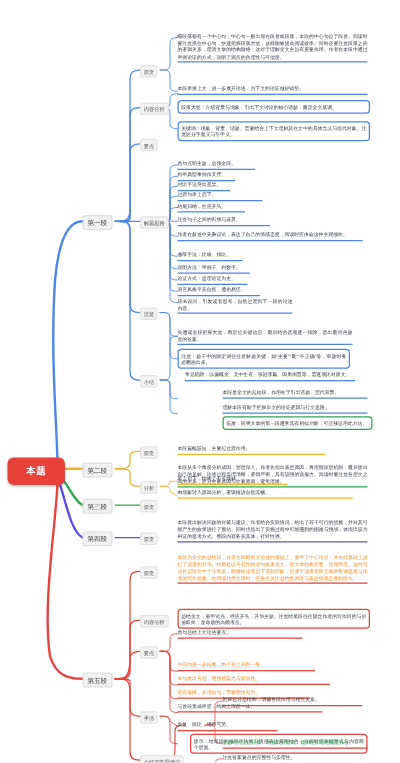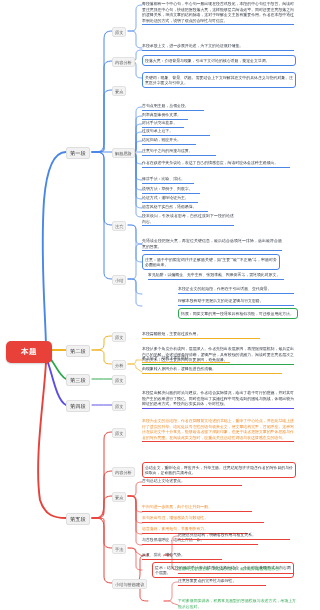--- a/index.html
+++ b/index.html
@@ -1,21 +1,21 @@
 <!DOCTYPE html>
 <html><head>
 <meta charset="utf-8">
 <style>
   html,body{margin:0;padding:0;background:#ffffff;}
   body{
     width:300px;height:610px;position:relative;overflow:hidden;
     font-family:"Liberation Sans","DejaVu Sans",sans-serif;
     -webkit-font-smoothing:antialiased;
   }
-  #canvas{position:absolute;inset:0;}
+  #canvas{position:absolute;inset:0;margin-top:25px;}
   svg#wires{position:absolute;left:0;top:0;width:300px;height:610px;pointer-events:none;}
 
   
   .root{
     position:absolute;left:6px;top:341px;
     width:46px;height:22px;border-radius:5px;
     background:#e8413a;
     display:flex;align-items:center;justify-content:center;
     box-shadow:0 1px 2px rgba(0,0,0,.18);
     z-index:30;

